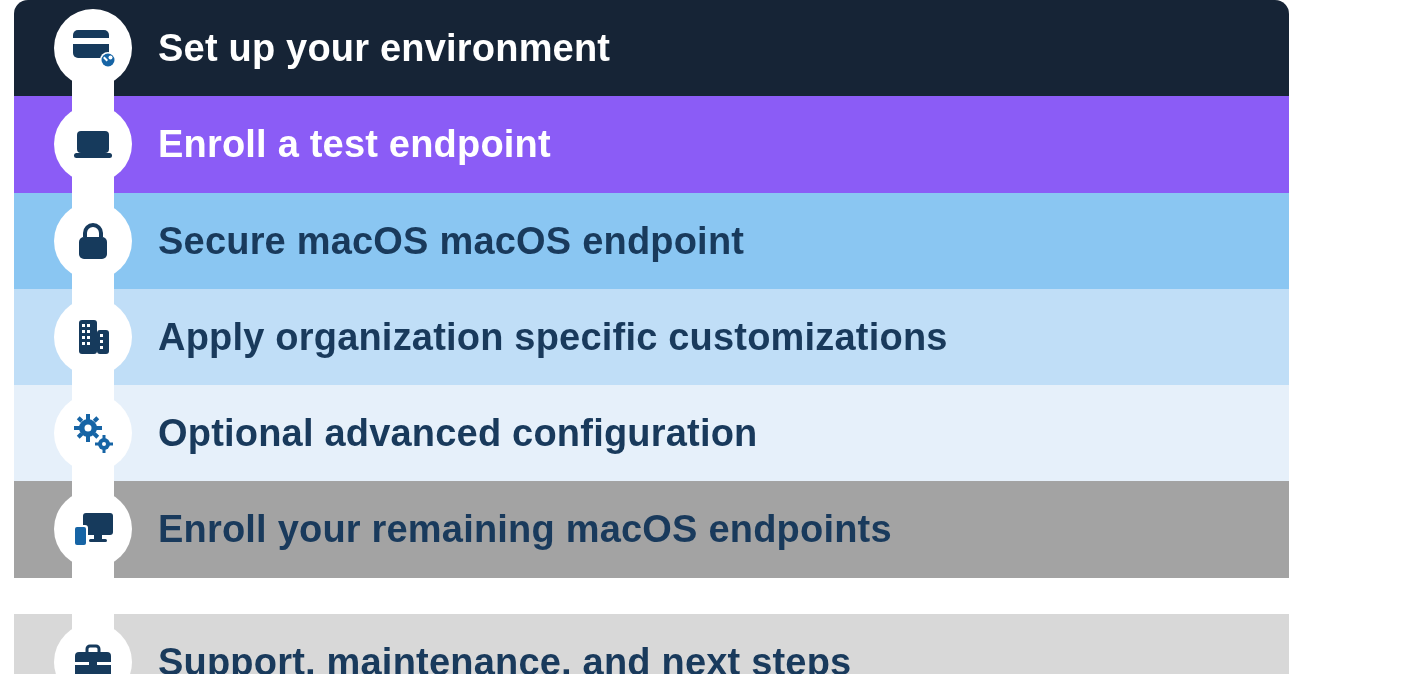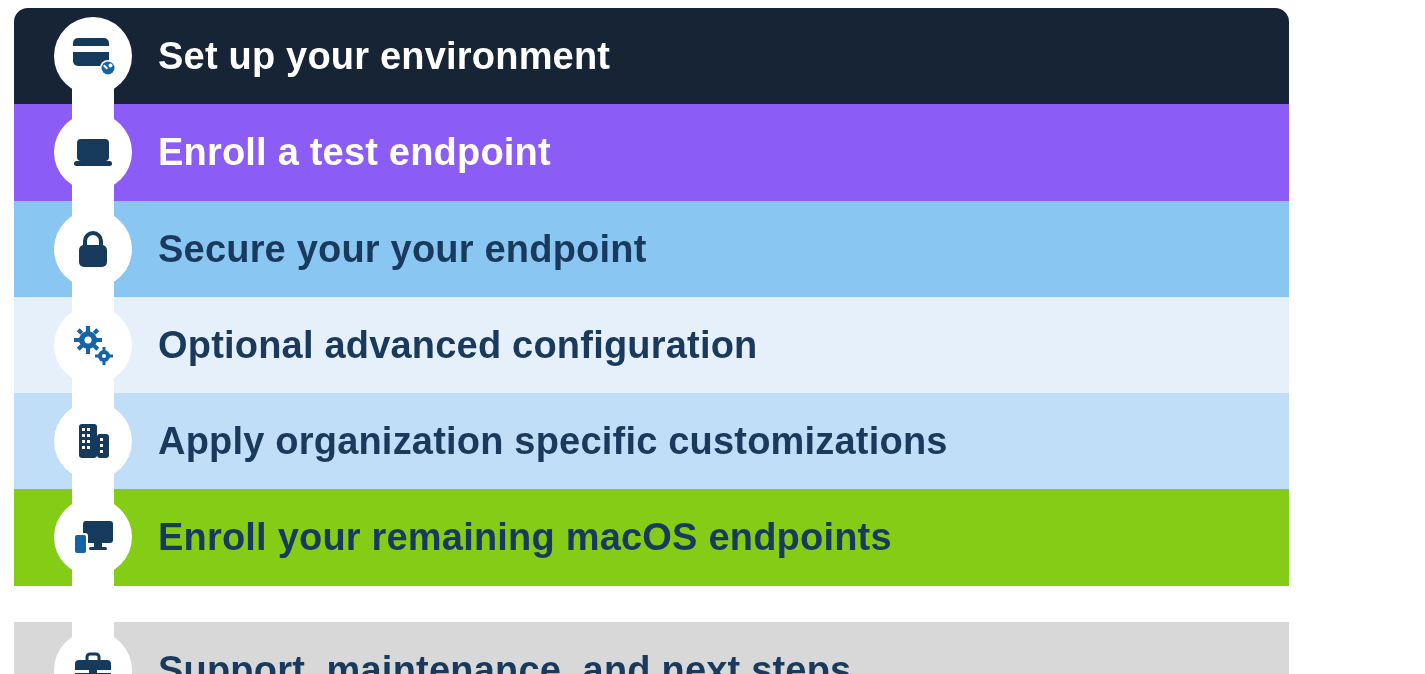--- a/index.html
+++ b/index.html
@@ -5,21 +5,21 @@
   html, body {
     margin: 0;
     padding: 0;
     background: #ffffff;
     font-family: "Segoe UI", "Segoe UI Variable", -apple-system, BlinkMacSystemFont, sans-serif;
   }
   .diagram {
     width: 1303px;
     height: 674px;
     position: relative;
-    padding: 8px 14px;
+    padding: 0 14px;
     box-sizing: border-box;
   }
   .step-row {
     position: relative;
     height: 96.28px;
     width: 100%;
     box-sizing: border-box;
     display: flex;
     align-items: center;
   }
@@ -110,21 +110,45 @@
   <div class="step-row light" style="background:#8ac6f2">
     <div class="connector"></div>
     <div class="icon-circle">
       <span>
         <svg width="52" height="52" viewBox="0 0 52 52">
           <path d="M18 22 v-4 a8 8 0 0 1 16 0 v4" fill="none" stroke="#163a5c" stroke-width="4"></path>
           <rect x="12" y="22" width="28" height="22" rx="5" fill="#163a5c"></rect>
         </svg>
       </span>
     </div>
-    <div class="step-label">Secure your your endpoint</div>
+    <div class="step-label">Secure macOS macOS endpoint</div>
+  </div>
+
+  <div class="step-row light" style="background:#c0def7">
+    <div class="connector"></div>
+    <div class="icon-circle">
+      <span>
+        <svg width="52" height="52" viewBox="0 0 52 52">
+          <rect x="12" y="9" width="18" height="34" rx="3" fill="#163a5c"></rect>
+          <rect x="30" y="19" width="12" height="24" rx="3" fill="#163a5c"></rect>
+          <rect x="15" y="13" width="3" height="3" fill="#ffffff"></rect>
+          <rect x="20" y="13" width="3" height="3" fill="#ffffff"></rect>
+          <rect x="15" y="19" width="3" height="3" fill="#ffffff"></rect>
+          <rect x="20" y="19" width="3" height="3" fill="#ffffff"></rect>
+          <rect x="15" y="25" width="3" height="3" fill="#ffffff"></rect>
+          <rect x="20" y="25" width="3" height="3" fill="#ffffff"></rect>
+          <rect x="15" y="31" width="3" height="3" fill="#ffffff"></rect>
+          <rect x="20" y="31" width="3" height="3" fill="#ffffff"></rect>
+          <rect x="33" y="23" width="3" height="3" fill="#ffffff"></rect>
+          <rect x="33" y="29" width="3" height="3" fill="#ffffff"></rect>
+          <rect x="33" y="35" width="3" height="3" fill="#ffffff"></rect>
+        </svg>
+      </span>
+    </div>
+    <div class="step-label">Apply organization specific customizations</div>
   </div>
 
   <div class="step-row light" style="background:#e6f0fa">
     <div class="connector"></div>
     <div class="icon-circle">
       <span>
         <svg width="52" height="52" viewBox="0 0 52 52">
           <g fill="#1664a5">
             <circle cx="21" cy="21" r="9"></circle>
             <rect x="19" y="7" width="4" height="6"></rect>
@@ -144,45 +168,21 @@
             <rect x="28" y="35.5" width="4" height="3"></rect>
             <rect x="42" y="35.5" width="4" height="3"></rect>
           </g>
           <circle cx="37" cy="37" r="2" fill="#ffffff"></circle>
         </svg>
       </span>
     </div>
     <div class="step-label">Optional advanced configuration</div>
   </div>
 
-  <div class="step-row light" style="background:#c0def7">
-    <div class="connector"></div>
-    <div class="icon-circle">
-      <span>
-        <svg width="52" height="52" viewBox="0 0 52 52">
-          <rect x="12" y="9" width="18" height="34" rx="3" fill="#163a5c"></rect>
-          <rect x="30" y="19" width="12" height="24" rx="3" fill="#163a5c"></rect>
-          <rect x="15" y="13" width="3" height="3" fill="#ffffff"></rect>
-          <rect x="20" y="13" width="3" height="3" fill="#ffffff"></rect>
-          <rect x="15" y="19" width="3" height="3" fill="#ffffff"></rect>
-          <rect x="20" y="19" width="3" height="3" fill="#ffffff"></rect>
-          <rect x="15" y="25" width="3" height="3" fill="#ffffff"></rect>
-          <rect x="20" y="25" width="3" height="3" fill="#ffffff"></rect>
-          <rect x="15" y="31" width="3" height="3" fill="#ffffff"></rect>
-          <rect x="20" y="31" width="3" height="3" fill="#ffffff"></rect>
-          <rect x="33" y="23" width="3" height="3" fill="#ffffff"></rect>
-          <rect x="33" y="29" width="3" height="3" fill="#ffffff"></rect>
-          <rect x="33" y="35" width="3" height="3" fill="#ffffff"></rect>
-        </svg>
-      </span>
-    </div>
-    <div class="step-label">Apply organization specific customizations</div>
-  </div>
-
-  <div class="step-row light" style="background:#84cc16">
+  <div class="step-row light" style="background:#a3a3a3">
     <div class="connector"></div>
     <div class="icon-circle">
       <span>
         <svg width="52" height="52" viewBox="0 0 52 52">
           <rect x="16" y="10" width="30" height="22" rx="3" fill="#163a5c"></rect>
           <rect x="27" y="32" width="8" height="4" fill="#163a5c"></rect>
           <rect x="22" y="36" width="18" height="3" rx="1.5" fill="#163a5c"></rect>
           <rect x="6" y="22" width="15" height="22" rx="3" fill="#ffffff"></rect>
           <rect x="8" y="24" width="11" height="18" rx="2" fill="#1664a5"></rect>
         </svg>

